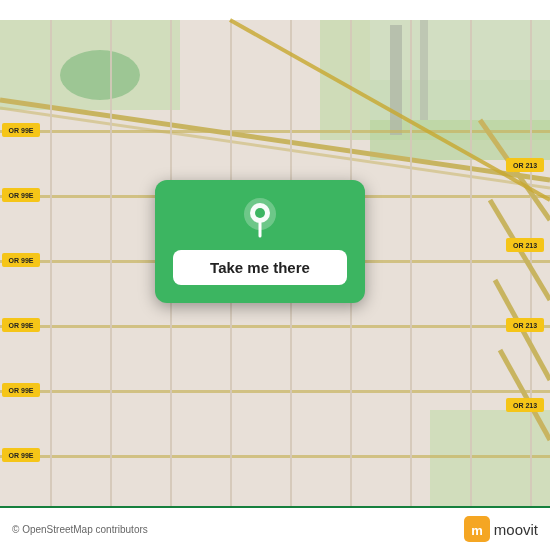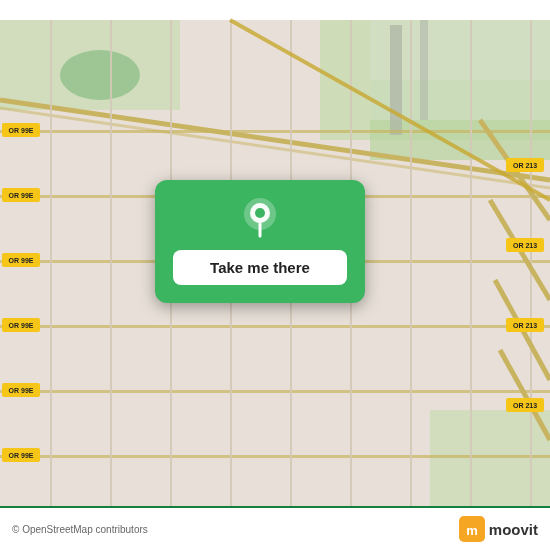--- a/index.html
+++ b/index.html
@@ -170,17 +170,17 @@
   <div id="bottom-bar">
     <div style="display:flex; flex-direction:column; gap:2px;">
       <span style="font-size:10px; color:#666;">© OpenStreetMap contributors</span>
     </div>
     <div id="moovit-logo" style="display:flex; align-items:center; gap:4px;">
 
       <svg width="26" height="26" viewBox="0 0 26 26" xmlns="http://www.w3.org/2000/svg">
         <rect width="26" height="26" rx="5" fill="#f5a623"></rect>
         <text x="13" y="19" font-size="13" fill="white" text-anchor="middle" font-weight="bold">m</text>
       </svg>
-      <span style="font-size:15px; font-weight:700; color:#333;">moovit</span>
+      <span style="font-size:15px; font-weight:400; color:#333;">moovit</span>
     </div>
   </div>
 
 </div>
 
 </body></html>

